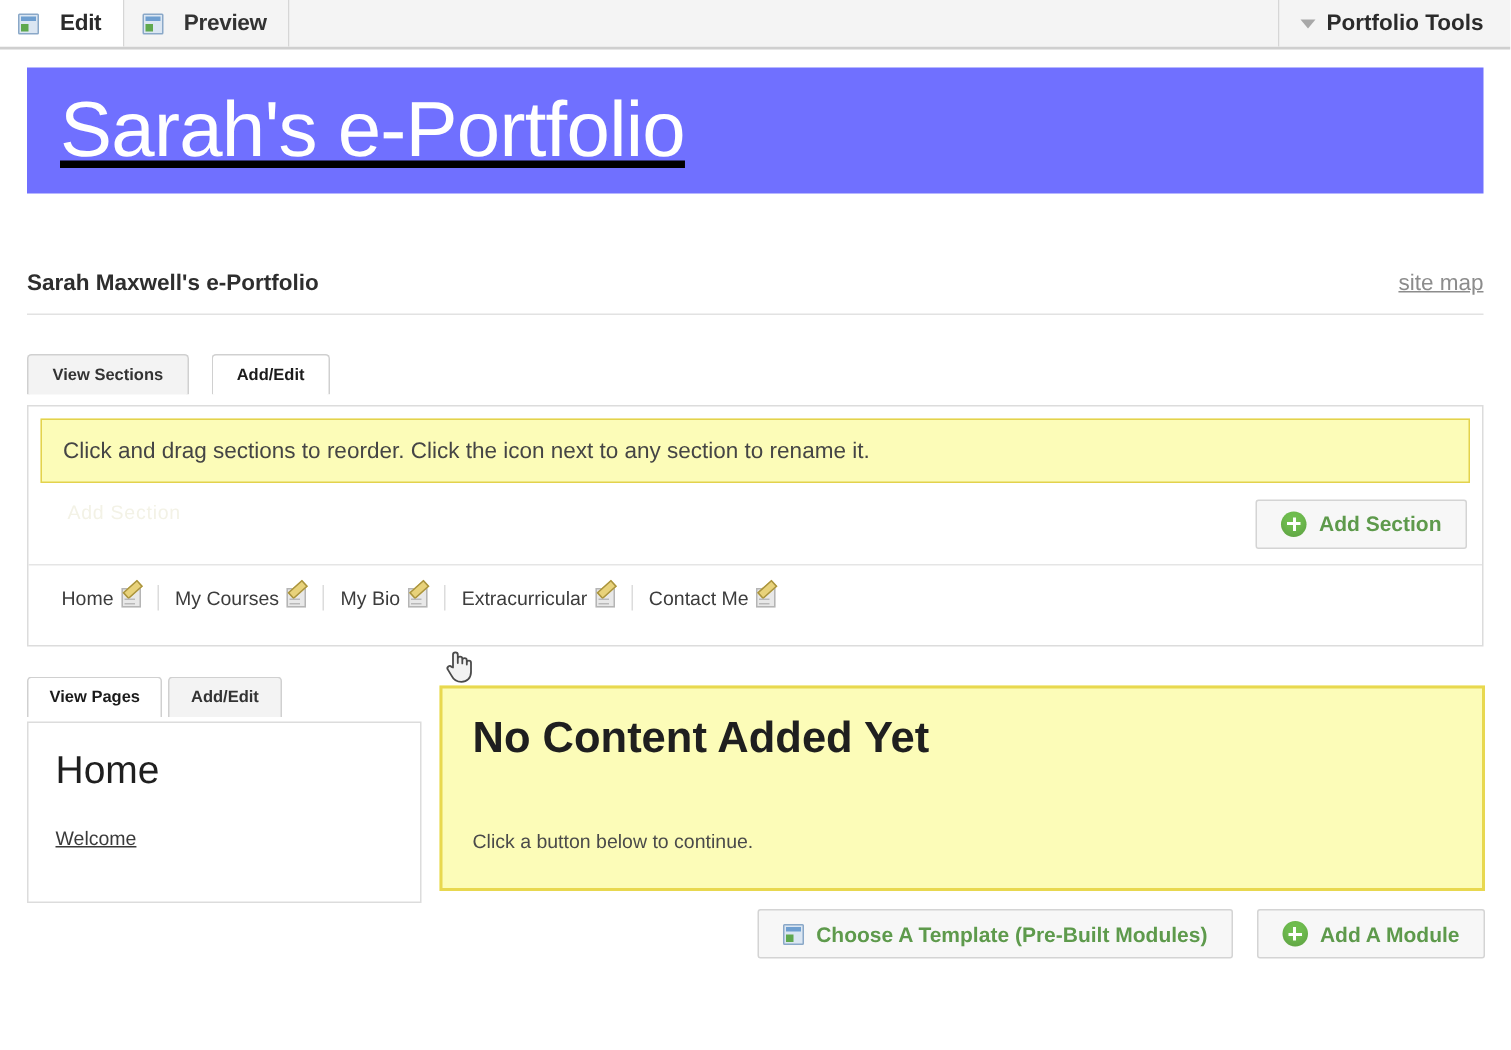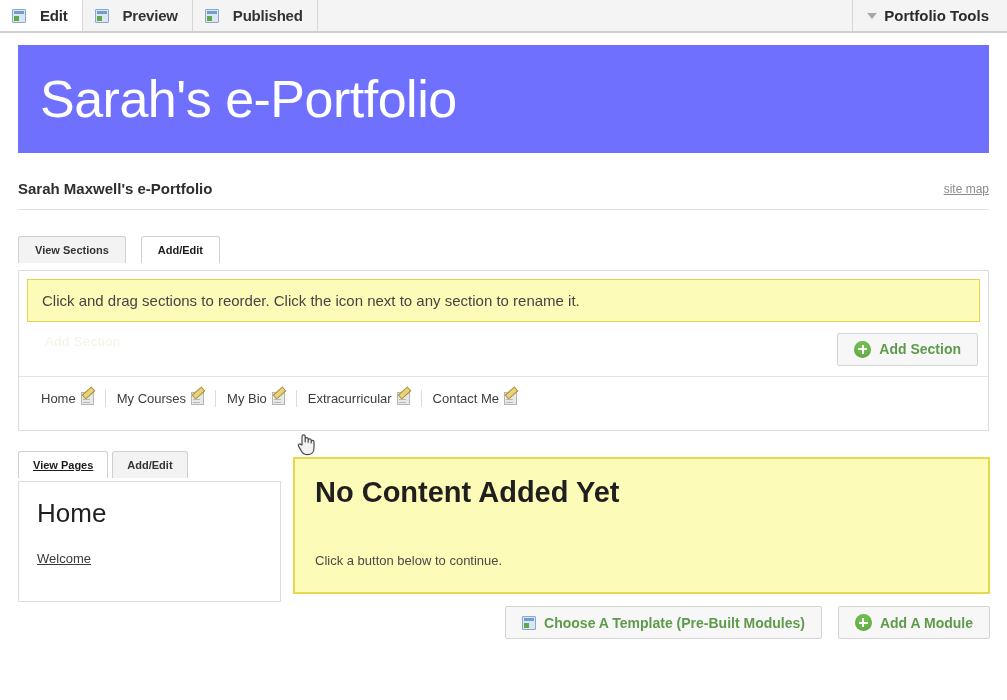--- a/index.html
+++ b/index.html
@@ -59,40 +59,40 @@
     background: #6f9fd0;
   }
   .winicon::after {
     content: ""; position: absolute; left: 1px; bottom: 1px; width: 5px; height: 5px;
     background: #5fa84e;
   }
 
   
   .banner {
     position: absolute; left: 18px; top: 45px;
-    width: 971px; height: 108px;
+    width: 971px; height: 84px;
     background: #7070ff;
-    display: flex; align-items: center;
+    display: flex; align-items: center; text-decoration: underline;
   }
   .banner-title {
     color: #ffffff; font-size: 52px; font-weight: normal;
     padding-left: 22px; letter-spacing: -0.5px;
     white-space: nowrap;
   }
 
   
   .subbar {
     position: absolute; left: 18px; top: 168px;
     width: 971px; height: 42px;
     border-bottom: 1px solid #e2e2e2;
     display: flex; align-items: center; justify-content: space-between;
   }
   .subbar-title { font-size: 15px; font-weight: bold; color: #2e2e2e; }
   .sitemap-link {
-    font-size: 12px; color: #8c8c8c; text-decoration: underline; cursor: pointer; text-align: right;
+    font-size: 15px; color: #8c8c8c; text-decoration: underline; cursor: pointer; text-align: right;
   }
 
   
   .sec-tabs {
     position: absolute; left: 18px; top: 236px;
     display: flex; align-items: flex-end; gap: 11px;
   }
   .stab {
     font-size: 11px; font-weight: bold; color: #333;
     padding: 7px 16px 7px 16px;
@@ -195,21 +195,21 @@
     position: absolute; left: 18px; top: 451px;
     display: flex; align-items: flex-end;
   }
   .ptab {
     font-size: 11px; font-weight: bold; color: #333;
     padding: 7px 14px;
     border: 1px solid #d0d0d0; border-bottom: none;
     background: #f3f3f3; border-radius: 3px 3px 0 0;
     cursor: pointer;
   }
-  .ptab.active { background: #ffffff; color: #1b1b1b; text-decoration: underline; }
+  .ptab.active { background: #ffffff; color: #1b1b1b; }
   .ptab + .ptab { margin-left: 4px; }
 
   .pg-panel {
     position: absolute; left: 18px; top: 481px;
     width: 263px; height: 121px;
     border: 1px solid #dcdcdc; background: #ffffff;
     padding: 16px 18px;
   }
   .pg-title { font-size: 26px; color: #1f1f1f; font-weight: normal; }
   .pg-item {
@@ -258,24 +258,20 @@
       <div class="ttab">
         <span class="winicon"></span>
         <span>Edit</span>
       </div>
 
       <div class="ttab inactive">
         <span class="winicon"></span>
         <span>Preview</span>
       </div>
 
-      <div class="ttab inactive">
-        <span class="winicon"></span>
-        <span>Published</span>
-      </div>
     </div>
 
     <div class="topbar-spacer"></div>
 
     <div class="ttools">
       <span class="caret-down"></span>
       <span>Portfolio Tools</span>
     </div>
   </div>
 

